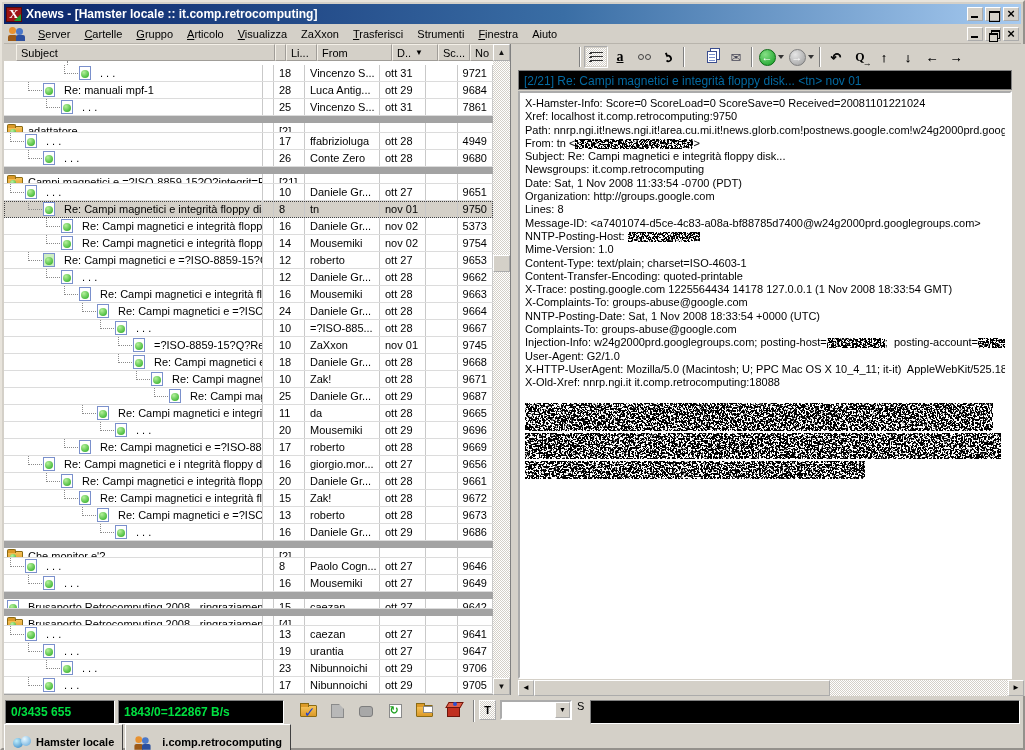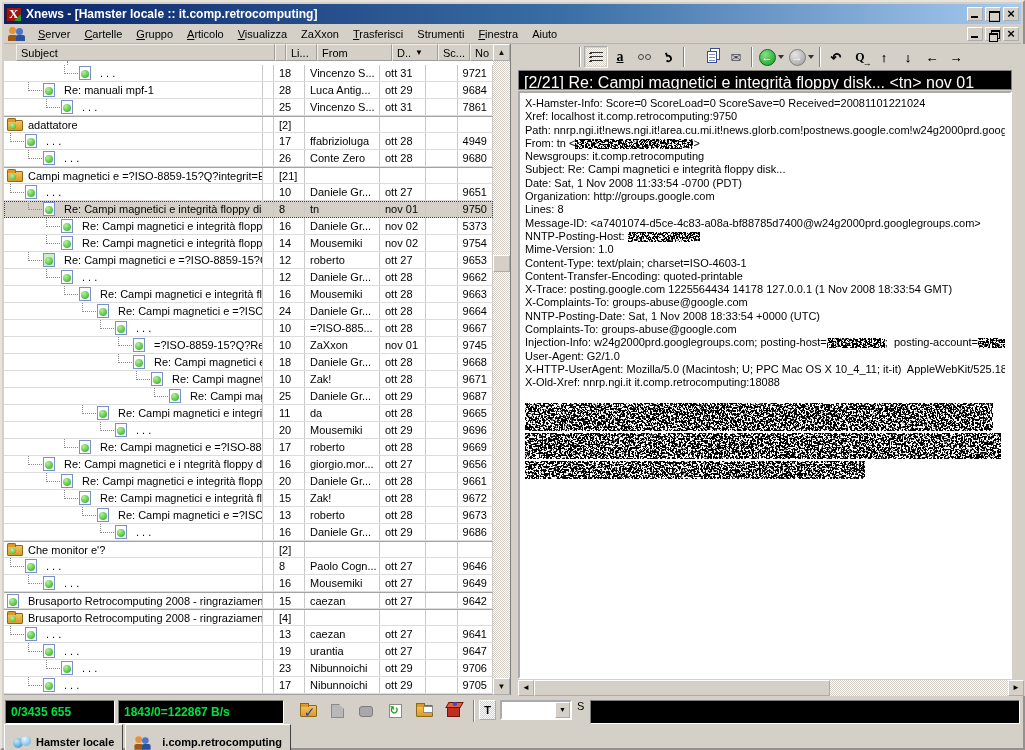--- a/index.html
+++ b/index.html
@@ -31,21 +31,21 @@
 .ul-first::first-letter{text-decoration:underline}
 .mdispacer{flex:1}
 .mdibtns{display:flex;gap:2px;margin-right:2px}
 
 .leftpanel{position:absolute;left:2px;top:42px;width:507px;height:651px;background:#fff;border-right:1px solid #808080}
 .lheader{position:absolute;left:0;top:0;right:17px;height:17px;display:flex;background:#d4d0c8}
 .hcell{border:1px outset #f4f0e8;background:#d4d0c8;font-size:11px;padding:1px 4px;white-space:nowrap;overflow:hidden;flex:none;display:flex;align-items:center;gap:4px}
 .sortglyph{font-size:8px}
 .rowsview{position:absolute;left:0;top:17px;right:17px;bottom:0;overflow:hidden;background:#fff}
 .trow{height:17px;display:flex;position:relative;border-bottom:1px solid #dcdcdc;background:#fff}
-.trow.root{border-top:1px solid #a3a3a3}
+.trow.root{border-top:7px solid #a3a3a3}
 .trow.sel{background:#d4d0c8;outline:1px dotted #404040;outline-offset:-1px}
 .cell{flex:none;border-right:1px solid #c9c9c9;overflow:hidden;white-space:nowrap;padding:2px 0 0 5px}
 .c-subj{width:259px;position:relative;padding:0}
 .c-mark{width:11px}.c-li{width:31px}.c-from{width:75px}.c-date{width:46px}.c-sc{width:32px}.c-no{width:35px;text-align:right;padding-right:5px;padding-left:0}
 .elbow{position:absolute;top:-1px;width:14px;height:10px;border-left:1px dotted #8a8a8a;border-bottom:1px dotted #8a8a8a}
 .stext{position:absolute;top:2px;white-space:nowrap}
 .fold{position:absolute;top:3px;width:16px;height:11px;background:linear-gradient(#f6c35a,#dc9a28);border:1px solid #8a6a14;border-radius:1px;}
 .fold::before{content:"";position:absolute;left:-1px;top:-3px;width:7px;height:3px;background:#dc9a28;border:1px solid #8a6a14;border-bottom:none;border-radius:2px 2px 0 0}
 .fold::after{content:"";position:absolute;left:2px;top:2px;width:6px;height:6px;border-radius:50%;background:radial-gradient(circle at 35% 30%,#baf2a0,#2fae24)}
 .doc{position:absolute;top:1px;width:12px;height:14px;background:#fff;border:1px solid #7a90cc;}
@@ -75,21 +75,21 @@
 .copyic{width:10px;height:12px;background:#fff;border:1px solid #3a4d8f;position:relative;box-shadow:3px -3px 0 -1px #fff,3px -3px 0 0 #3a4d8f}
 .copyic::before{content:"";position:absolute;left:1px;top:2px;right:1px;height:7px;background:repeating-linear-gradient(#7a90cc 0 1px,transparent 1px 3px)}
 .mailic{font-size:13px;color:#445}
 .circ{width:17px;height:17px;border-radius:50%;color:#fff;font-weight:bold;font-size:11px;display:flex;align-items:center;justify-content:center}
 .circ.back{background:radial-gradient(circle at 35% 30%,#86e086,#0f9b1f);border:1px solid #0a6b14}
 .circ.fwd{background:radial-gradient(circle at 35% 30%,#e6e6e6,#9a9a9a);border:1px solid #7d7d7d}
 .dd{width:0;height:0;border-left:3px solid transparent;border-right:3px solid transparent;border-top:4px solid #333;margin-left:2px}
 .bar{font-size:13px;font-weight:bold;color:#111;text-shadow:0 0 0.5px #111}
 .qic{font-family:"Liberation Serif",serif;font-weight:bold;font-size:12px;position:relative}
 .qic::after{content:"→";position:absolute;right:-7px;bottom:-3px;font-size:9px;font-weight:bold}
-.artbar{position:absolute;left:6px;top:26px;width:494px;height:20px;background:#000;color:#ffffff;font-size:16px;padding:3px 5px;white-space:nowrap;overflow:hidden;border:1px solid #808080}
+.artbar{position:absolute;left:6px;top:26px;width:494px;height:20px;background:#000;color:#0369a1;font-size:12px;padding:3px 5px;white-space:nowrap;overflow:hidden;border:1px solid #808080}
 .msgarea{position:absolute;left:6px;top:47px;width:494px;bottom:17px;background:#fff;border:2px inset #fff;padding:4px 5px;overflow:hidden}
 .mline{white-space:pre;line-height:13.3px;height:13.3px;overflow:hidden}
 .hl{background:#ffff00}
 .noise svg{vertical-align:-2px}
 .bodynoise{margin-top:13px}
 .bodynoise div{line-height:0;margin-bottom:2px}
 .hscroll{position:absolute;left:6px;bottom:0;right:1px;height:16px}
 .hbtn{position:absolute;top:0;width:16px;height:16px;background:#d4d0c8;border:1px outset #fff;font-size:8px;text-align:center;line-height:14px}
 .htrack{position:absolute;left:16px;right:16px;top:0;bottom:0}
 
@@ -729,22 +729,22 @@
         <div class="mline"><span>X-Hamster-Info: Score=0 ScoreLoad=0 ScoreSave=0 Received=20081101221024</span></div>
         <div class="mline"><span>Xref: localhost it.comp.retrocomputing:9750</span></div>
         <div class="mline"><span>Path: nnrp.ngi.it!news.ngi.it!area.cu.mi.it!news.glorb.com!postnews.google.com!w24g2000prd.googlegroups.com</span></div>
         <div class="mline"><span>From: tn &lt;</span><span class="noise"><svg width="118" height="10">
               <filter id="nz1" x="0" y="0" width="100%" height="100%">
                 <feTurbulence type="fractalNoise" baseFrequency="0.55" numOctaves="3" seed="11"></feTurbulence>
                 <feColorMatrix type="matrix" values="0 0 0 0 0  0 0 0 0 0  0 0 0 0 0  10 10 10 0 -14"></feColorMatrix>
               </filter>
               <rect width="118" height="10" filter="url(#nz1)"></rect>
             </svg></span><span>&gt;</span></div>
+        <div class="mline"><span>Subject: Re: Campi magnetici e integrità floppy disk...</span></div>
         <div class="mline"><span>Newsgroups: it.comp.retrocomputing</span></div>
-        <div class="mline"><span>Subject: Re: Campi magnetici e integrità floppy disk...</span></div>
         <div class="mline"><span>Date: Sat, 1 Nov 2008 11:33:54 -0700 (PDT)</span></div>
         <div class="mline"><span>Organization: http://groups.google.com</span></div>
         <div class="mline"><span>Lines: 8</span></div>
         <div class="mline"><span>Message-ID: &lt;a7401074-d5ce-4c83-a08a-bf88785d7400@w24g2000prd.googlegroups.com&gt;</span></div>
         <div class="mline"><span>NNTP-Posting-Host: </span><span class="noise"><svg width="72" height="10">
               <filter id="nz2" x="0" y="0" width="100%" height="100%">
                 <feTurbulence type="fractalNoise" baseFrequency="0.55" numOctaves="3" seed="22"></feTurbulence>
                 <feColorMatrix type="matrix" values="0 0 0 0 0  0 0 0 0 0  0 0 0 0 0  10 10 10 0 -14"></feColorMatrix>
               </filter>
               <rect width="72" height="10" filter="url(#nz2)"></rect>

